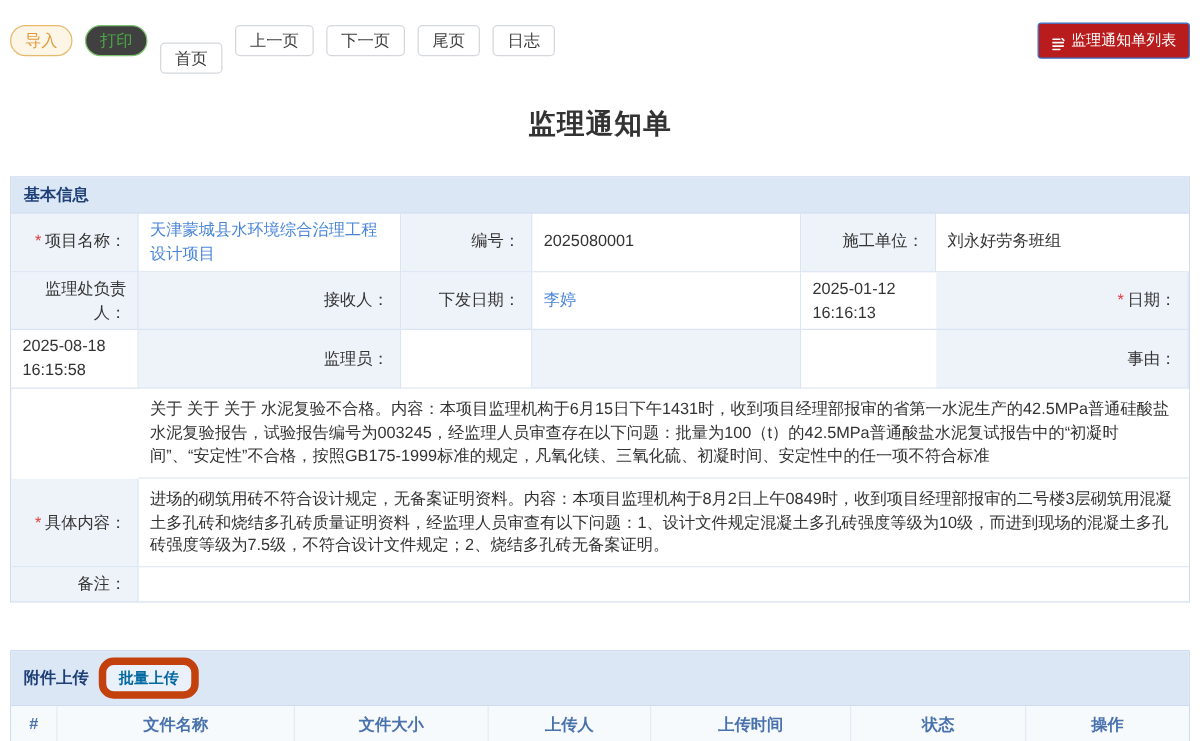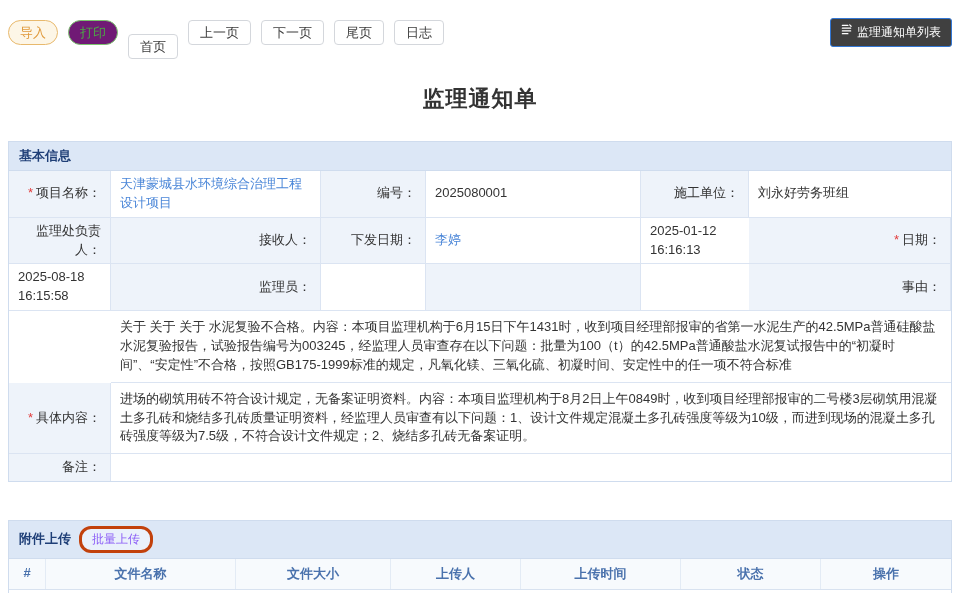--- a/index.html
+++ b/index.html
@@ -27,29 +27,29 @@
     cursor: pointer;
     line-height: 15px;
     font-family: inherit;
   }
   .btn + .btn { margin-left: 10px; }
   .btn-import {
     color: #e09a3c; border-color: #e8b96d; background: #fdf6e7;
     border-radius: 13px; margin-left: 0;
   }
   .btn-print {
-    color: #4ca945; border-color: #7cc46f; background: #701a75;
+    color: #4ca945; border-color: #7cc46f; background: #404040;
     border-radius: 13px;
   }
   .btn-home { margin-left: 22px; margin-top: 28px; }
   .toolbar-spacer { flex: 1; }
   .btn-list {
-    background: #404040; color: #fff; border: 1px solid #3377d4;
+    background: #b91c1c; color: #fff; border: 1px solid #3377d4;
     border-radius: 3px; padding: 5px 10px; font-size: 12px;
-    display: flex; align-items: flex-start; gap: 5px; cursor: pointer;
+    display: flex; align-items: flex-end; gap: 5px; cursor: pointer;
     font-family: inherit;
   }
   .btn-list svg { display: block; }
 
   
   .page-title {
     text-align: center;
     font-size: 22px;
     font-weight: bold;
     color: #333;
@@ -102,25 +102,25 @@
   .value-cell { background: #fff; }
   .span5 { grid-column: 2 / 7; }
   .star { color: #e23c3c; margin-right: 3px; }
   a.link { color: #4a86d8; cursor: pointer; }
   a.link-plain { color: #4a86d8; text-decoration: none; cursor: pointer; }
   .longtext { align-items: center; }
 
   
   .btn-batch {
     margin-left: 8px;
-    font-weight: normal;
+    font-weight: bold;
     font-size: 12px;
-    color: #8b5cf6;
+    color: #0369a1;
     background: #eaf1fb;
-    border: 3px solid #c2410c;
+    border: 6px solid #c2410c;
     border-radius: 12px;
     padding: 2px 10px;
     cursor: pointer;
     font-family: inherit;
   }
   .attach-table-head {
     display: grid;
     grid-template-columns: 37px 190px 155px 130px 160px 140px 1fr;
     background: #f7fafd;
     border-bottom: 1px solid #d8e2f0;

